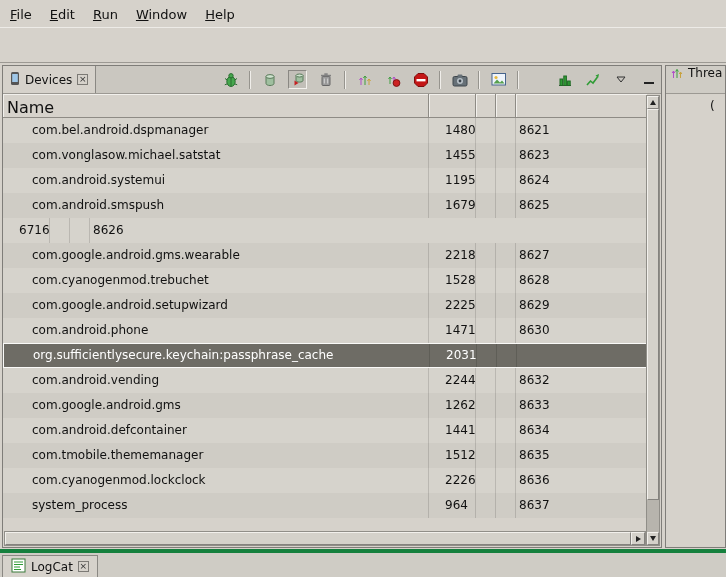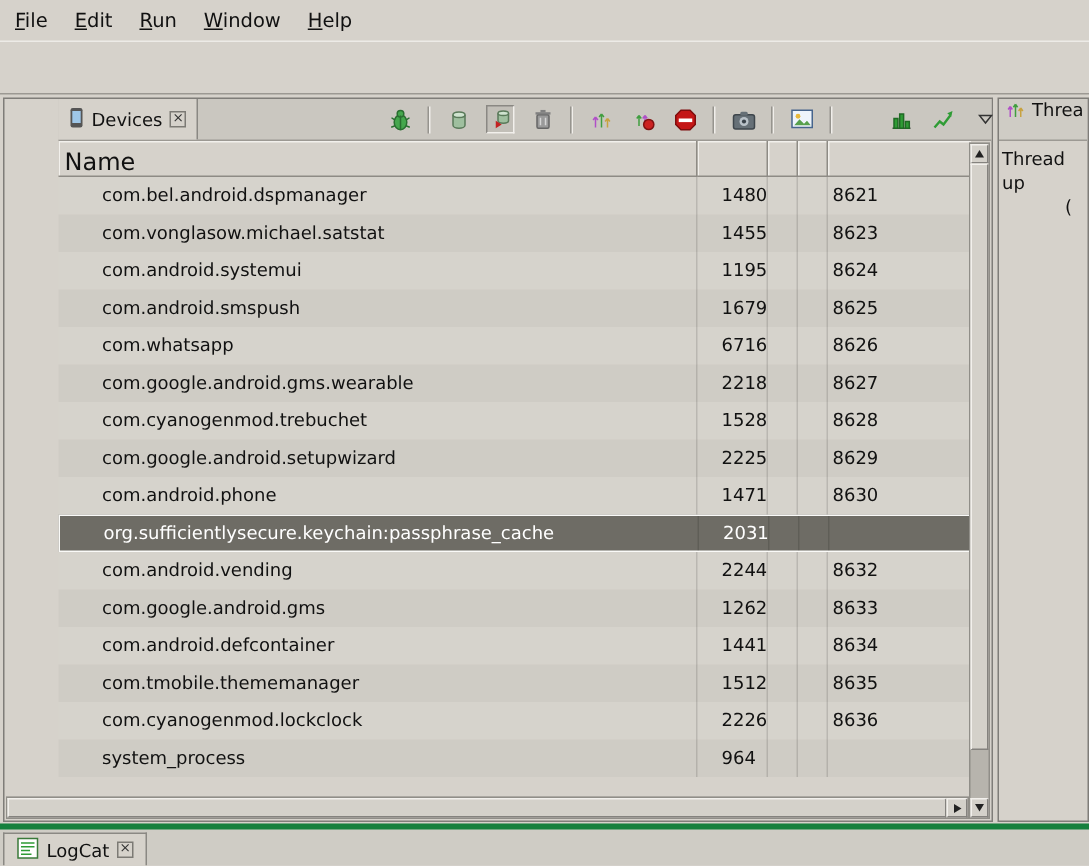--- a/index.html
+++ b/index.html
@@ -8,21 +8,21 @@
 
   
   .menubar { position:absolute; left:0; top:0; width:726px; height:27px; display:flex; align-items:center; padding-left:1px; background:#d6d2cb; }
   .menu-item { display:inline-block; padding:5px 9px 4px; font-size:13px; cursor:default; }
   .menu-item::first-letter { text-decoration:underline; }
 
   
   .toolbar-strip { position:absolute; left:0; top:27px; width:726px; height:36px; border-top:1px solid #edebe7; border-bottom:1px solid #9c9993; background:#d6d2cb; }
 
   
-  .devices-panel { position:absolute; left:2px; top:65px; width:660px; height:483px; border:1px solid #7f7d79; background:#d6d2cb;padding-left:36px; }
+  .devices-panel { position:absolute; left:2px; top:65px; width:660px; height:483px; border:1px solid #7f7d79; background:#d6d2cb; }
   .panel-tabbar { position:relative; height:28px; background:#cac7c0; border-bottom:1px solid #9c9993; display:flex; align-items:stretch; }
   .tab { display:flex; align-items:center; gap:5px; padding:0 7px; background:#d6d2cb; border-right:1px solid #8a8883; font-size:12px; white-space:nowrap; }
   .tab-close { display:inline-flex; align-items:center; justify-content:center; width:11px; height:11px; border:1px solid #7c7a75; font-size:9px; line-height:1; color:#333; background:#d6d2cb; }
 
   .ptoolbar { position:absolute; left:218px; right:3px; top:0; height:27px; display:flex; align-items:center; gap:9px; }
   .tbtn { width:19px; height:19px; display:flex; align-items:center; justify-content:center; flex:none; }
   .tbtn.pressed { background:#c2bfb8; border:1px solid; border-color:#8a8883 #f2f0ec #f2f0ec #8a8883; }
   .tsep { width:2px; height:18px; border-left:1px solid #96948e; border-right:1px solid #f0eeea; flex:none; }
   .tgap { width:18px; flex:none; }
   .min-glyph { display:inline-block; width:10px; height:8px; border-bottom:2px solid #222; }
@@ -226,21 +226,20 @@
       <div class="c c-port">8624</div>
     </div>
     <div class="row">
       <div class="c c-name">com.android.smspush</div>
       <div class="c c-pid">1679</div>
       <div class="c c-s"></div>
       <div class="c c-s"></div>
       <div class="c c-port">8625</div>
     </div>
     <div class="row">
-      <div class="c c-name">com.whatsapp</div>
       <div class="c c-pid">6716</div>
       <div class="c c-s"></div>
       <div class="c c-s"></div>
       <div class="c c-port">8626</div>
     </div>
     <div class="row">
       <div class="c c-name">com.google.android.gms.wearable</div>
       <div class="c c-pid">22185</div>
       <div class="c c-s"></div>
       <div class="c c-s"></div>
@@ -306,20 +305,21 @@
       <div class="c c-pid">22265</div>
       <div class="c c-s"></div>
       <div class="c c-s"></div>
       <div class="c c-port">8636</div>
     </div>
     <div class="row">
       <div class="c c-name">system_process</div>
       <div class="c c-pid">964</div>
       <div class="c c-s"></div>
       <div class="c c-s"></div>
+      <div class="c c-port">8637</div>
     </div>
   </div>
 
   <div class="hscroll">
     <div class="hthumb"></div>
     <div class="sarrow">
         <span class="tri-right"></span>
       </div>
   </div>
 
@@ -339,21 +339,20 @@
     <span>
       <svg width="14" height="14">
           <path d="M3.5 12V5M3.5 5L2.1 7M3.5 5l1.4 2" stroke="#b04fc8" fill="none"></path>
           <path d="M7 12V3.5M7 3.5L5.6 5.5M7 3.5l1.4 2" stroke="#3f9e3f" fill="none"></path>
           <path d="M10.5 12V6M10.5 6L9.1 8M10.5 6l1.4 2" stroke="#c8a23f" fill="none"></path>
         </svg>
     </span>
     <span>Threa</span>
   </div>
   <div class="threads-msg">
-    <div>Thread up</div>
     <div class="l2">(</div>
   </div>
 </div>
 
 <div class="logcat-bar">
   <div class="logcat-tab">
     <span>
       <svg width="15" height="15">
           <rect x="1" y="1" width="13" height="13" fill="#ffffff" stroke="#3a7a3a"></rect>
           <path d="M3 4h9M3 6.5h9M3 9h6M3 11.5h7" stroke="#2f9c35" fill="none"></path>

